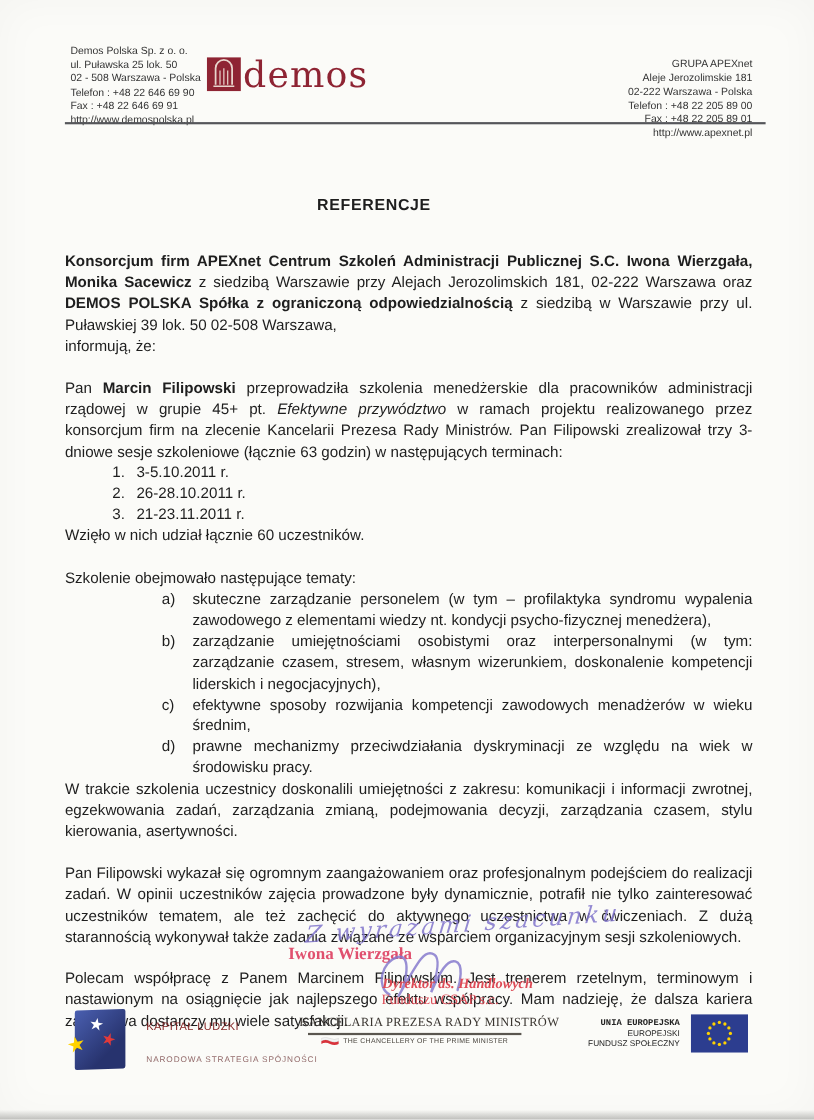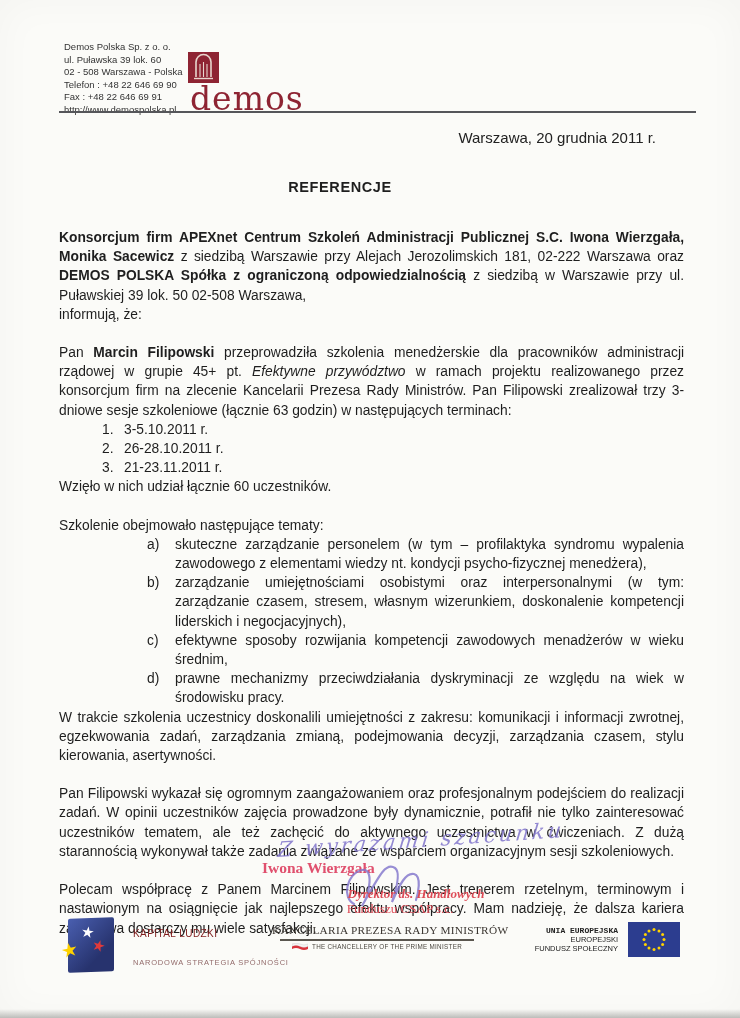--- a/index.html
+++ b/index.html
@@ -12,21 +12,21 @@
   body{background:#e9e9e7; font-family:"Liberation Sans", sans-serif;}
   .page{
     position:relative; width:740px; height:1018px; margin:0 auto;
     background:var(--paper); color:var(--ink); overflow:hidden;
     box-shadow:inset 0 0 40px rgba(0,0,0,.03);
   }
   .scan-edge{position:absolute; left:0; right:0; bottom:0; height:9px;
     background:linear-gradient(to bottom, rgba(150,150,148,0), #bdbdba);}
   
   .hdr-left{position:absolute; left:64px; top:41px; font-size:9.5px; line-height:12.5px; color:var(--soft-ink);}
-  .demos-logo{position:absolute; left:188px; top:52px; display:flex; align-items:flex-start;flex-direction:column;}
+  .demos-logo{position:absolute; left:188px; top:52px; display:flex; align-items:flex-start;}
   .demos-box{width:31px; height:31px; display:block;}
   .demos-word{font-family:"DejaVu Serif", serif; font-size:33px; color:var(--demos-red);
     letter-spacing:1px; line-height:31px; margin-left:2px;}
   .apex-logo{position:absolute; left:460px; top:46px; width:86px; height:68px;}
   .ring{position:absolute; border-radius:50%; background:#fff;}
   .ring.red{width:38px; height:38px; border:9px solid var(--apex-red); left:18px; top:2px; z-index:2;}
   .ring.navy{width:34px; height:34px; border:8px solid var(--apex-navy); left:44px; top:22px; z-index:1;}
   .ring .mini{position:absolute; left:50%; top:50%; transform:translate(-50%,-50%);
     font-size:5px; color:var(--apex-red); letter-spacing:0;}
   .grupa-lbl{position:absolute; left:0px; top:40px; font-size:10.5px; font-weight:bold;
@@ -89,44 +89,51 @@
   .notes{position:absolute; left:0; right:30px; top:48px; text-align:center;
     font-size:8.6px; line-height:10.5px; color:#3b3b3b;}
 </style>
 </head>
 <body>
 
 <div class="page">
 
   <div class="hdr-left">
     <div>Demos Polska Sp. z o. o.</div>
-    <div>ul. Puławska 39 lok. 60</div>
+    <div>ul. Puławska 25 lok. 50</div>
     <div>02 - 508 Warszawa - Polska</div>
     <div>Telefon : +48 22 646 69 90</div>
     <div>Fax : +48 22 646 69 91</div>
     <div>http://www.demospolska.pl</div>
   </div>
 
   <div class="demos-logo">
     <svg class="demos-box" viewBox="0 0 31 31" xmlns="http://www.w3.org/2000/svg">
       <rect x="0" y="0" width="31" height="31" fill="#8e2433"></rect>
       <path d="M8 25 V10 A7.5 7.5 0 0 1 23 10 V25" fill="none" stroke="#e8d5cd" stroke-width="1.6"></path>
       <line x1="12" y1="25" x2="12" y2="12" stroke="#e8d5cd" stroke-width="1.1"></line>
       <line x1="15.5" y1="25" x2="15.5" y2="10" stroke="#e8d5cd" stroke-width="1.1"></line>
       <line x1="19" y1="25" x2="19" y2="12" stroke="#e8d5cd" stroke-width="1.1"></line>
       <line x1="6" y1="26.5" x2="25" y2="26.5" stroke="#e8d5cd" stroke-width="1.4"></line>
     </svg>
     <span class="demos-word">demos</span>
   </div>
 
 
+  <div class="hdr-right">
+    <div>GRUPA APEXnet</div>
+    <div>Aleje Jerozolimskie 181</div>
+    <div>02-222 Warszawa - Polska</div>
+    <div>Telefon : +48 22 205 89 00</div>
+    <div>Fax : +48 22 205 89 01</div>
+    <div>http://www.apexnet.pl</div>
+  </div>
 
   <div class="hdr-rule"></div>
 
-  <div class="date-line">Warszawa, 20 grudnia 2011 r.</div>
   <div class="doc-title">REFERENCJE</div>
 
   <div class="bodytext">
     <p><span class="b">Konsorcjum firm APEXnet Centrum Szkoleń Administracji Publicznej S.C. Iwona Wierzgała, Monika Sacewicz</span><span> z siedzibą Warszawie przy Alejach Jerozolimskich 181, 02-222 Warszawa oraz </span><span class="b">DEMOS POLSKA Spółka z ograniczoną odpowiedzialnością</span><span> z siedzibą w Warszawie przy ul. Puławskiej 39 lok. 50 02-508 Warszawa,</span></p>
     <p>informują, że:</p>
     <div class="gap"></div>
 
     <p><span>Pan </span><span class="b">Marcin Filipowski</span><span> przeprowadziła szkolenia menedżerskie dla pracowników administracji rządowej w grupie 45+ pt. </span><span class="i">Efektywne przywództwo</span><span> w ramach projektu realizowanego przez konsorcjum firm na zlecenie Kancelarii Prezesa Rady Ministrów. Pan Filipowski zrealizował trzy 3-dniowe sesje szkoleniowe (łącznie 63 godzin) w następujących terminach:</span></p>
 
     <div class="numlist">

